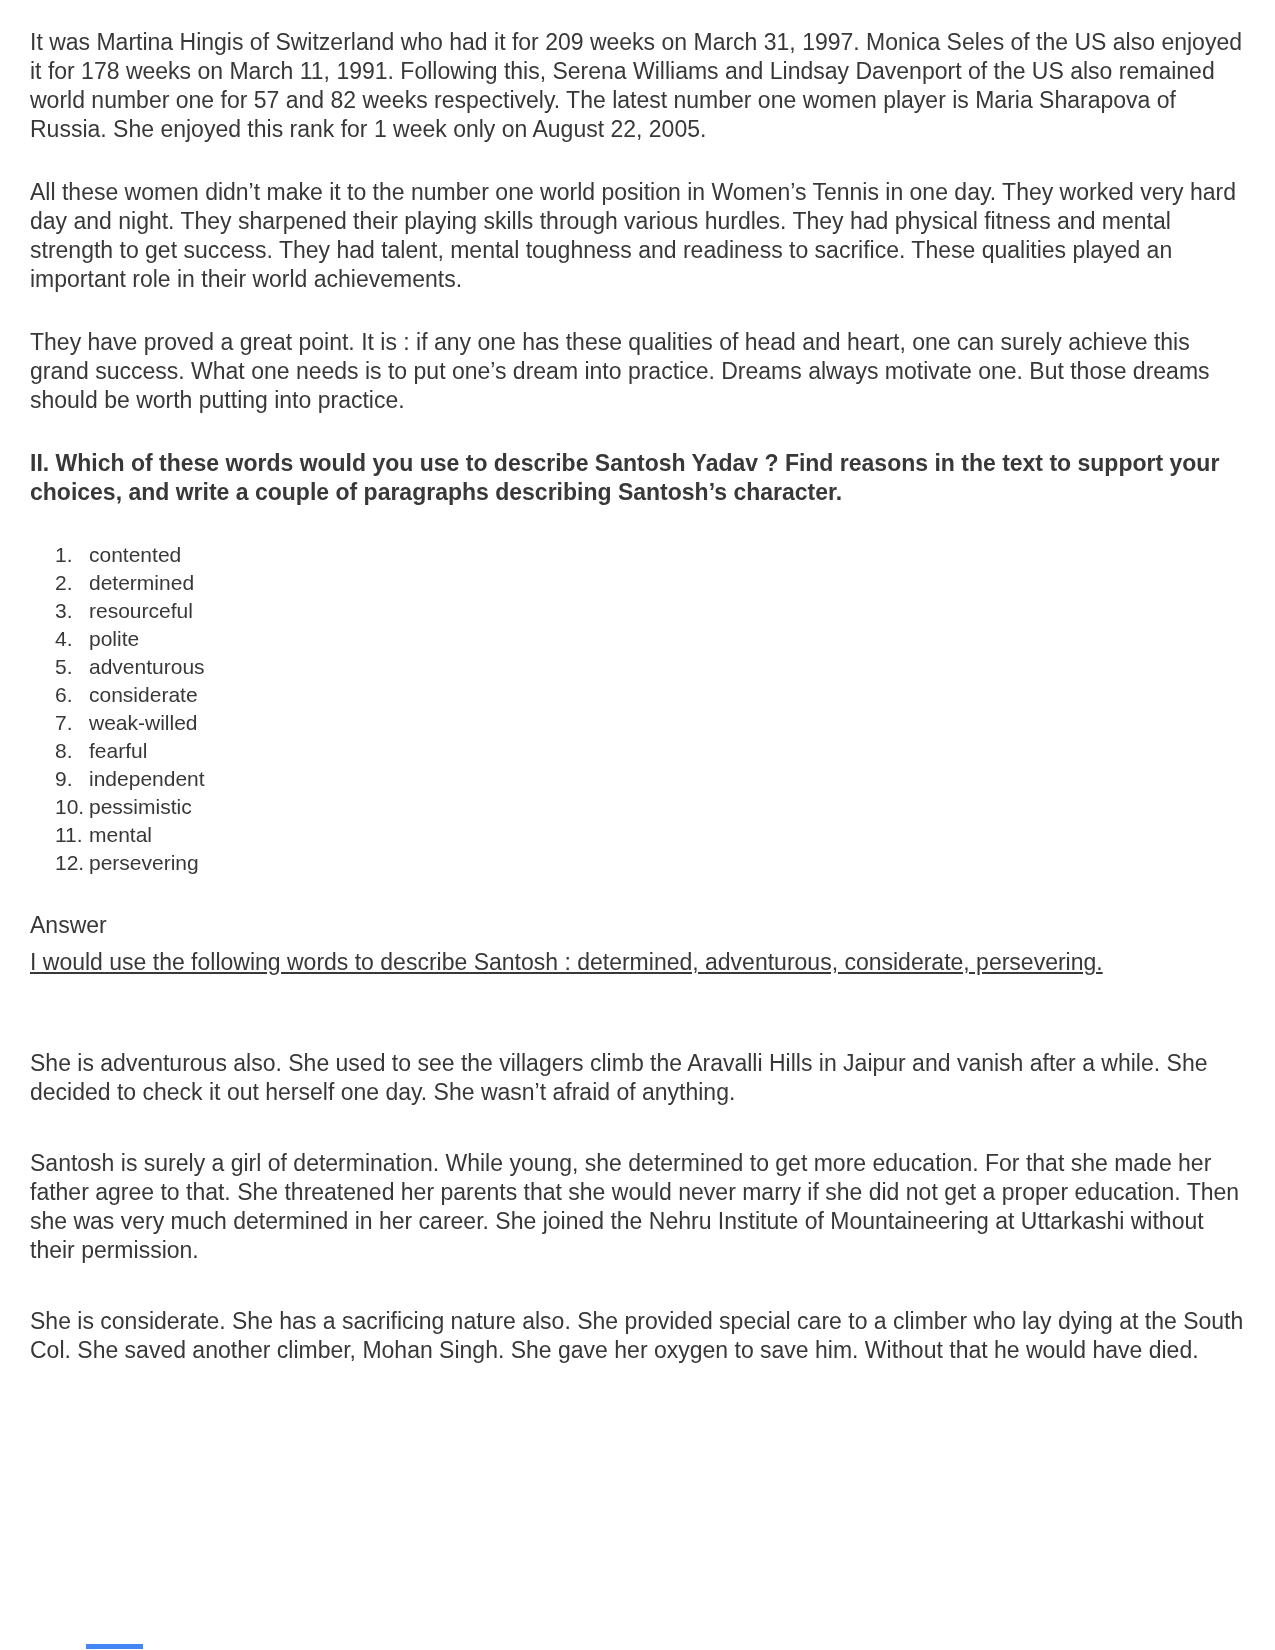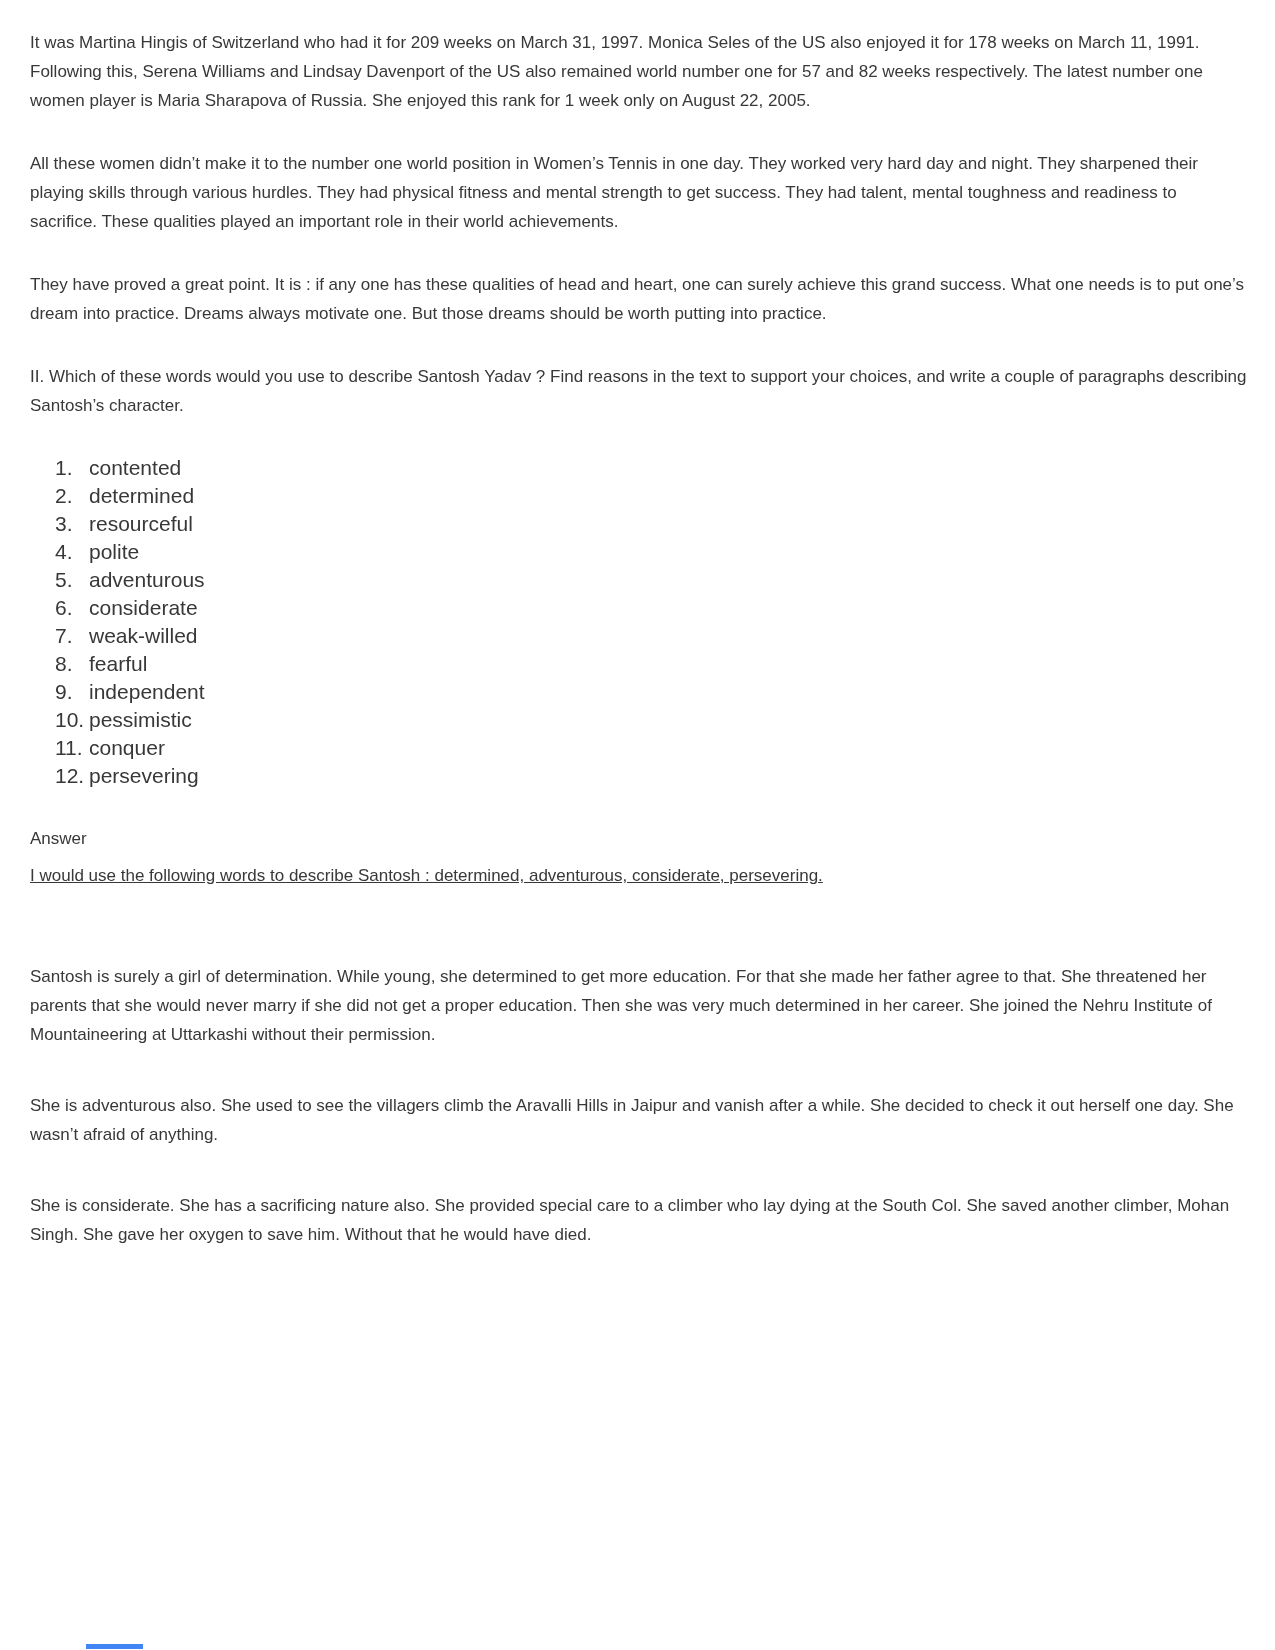--- a/index.html
+++ b/index.html
@@ -16,27 +16,27 @@
   .page {
     position: relative;
     width: 1275px;
     height: 1650px;
     box-sizing: border-box;
     padding: 28px 28px 0 30px;
     color: #383838;
   }
   .page p {
     margin: 0 0 34px 0;
-    font-size: 17px;
+    font-size: 23px;
     line-height: 29px;
     font-weight: 400;
   }
   .bold { font-weight: 700; }
   p.question-heading {
-    font-weight: 400;
+    font-weight: 700;
     margin-bottom: 34px;
   }
   ol.word-list {
     list-style: none;
     margin: 0 0 34px 0;
     padding: 0 0 0 25px;
   }
   ol.word-list li {
     display: flex;
     font-size: 21px;
@@ -106,30 +106,30 @@
     <li>
       <span class="num">9.</span>
       <span>independent</span>
     </li>
     <li>
       <span class="num">10.</span>
       <span>pessimistic</span>
     </li>
     <li>
       <span class="num">11.</span>
-      <span>conquer</span>
+      <span>mental</span>
     </li>
     <li>
       <span class="num">12.</span>
       <span>persevering</span>
     </li>
   </ol>
 
   <p class="bold answer-label">Answer</p>
   <p class="answer-intro">I would use the following words to describe Santosh : determined, adventurous, considerate, persevering.</p>
 
+  <p class="answer-para">She is adventurous also. She used to see the villagers climb the Aravalli Hills in Jaipur and vanish after a while. She decided to check it out herself one day. She wasn’t afraid of anything.</p>
   <p class="answer-para">Santosh is surely a girl of determination. While young, she determined to get more education. For that she made her father agree to that. She threatened her parents that she would never marry if she did not get a proper education. Then she was very much determined in her career. She joined the Nehru Institute of Mountaineering at Uttarkashi without their permission.</p>
-  <p class="answer-para">She is adventurous also. She used to see the villagers climb the Aravalli Hills in Jaipur and vanish after a while. She decided to check it out herself one day. She wasn’t afraid of anything.</p>
   <p class="answer-para">She is considerate. She has a sacrificing nature also. She provided special care to a climber who lay dying at the South Col. She saved another climber, Mohan Singh. She gave her oxygen to save him. Without that he would have died.</p>
 
   <div class="link-fragment"></div>
 
 </div>
 
 </body></html>

